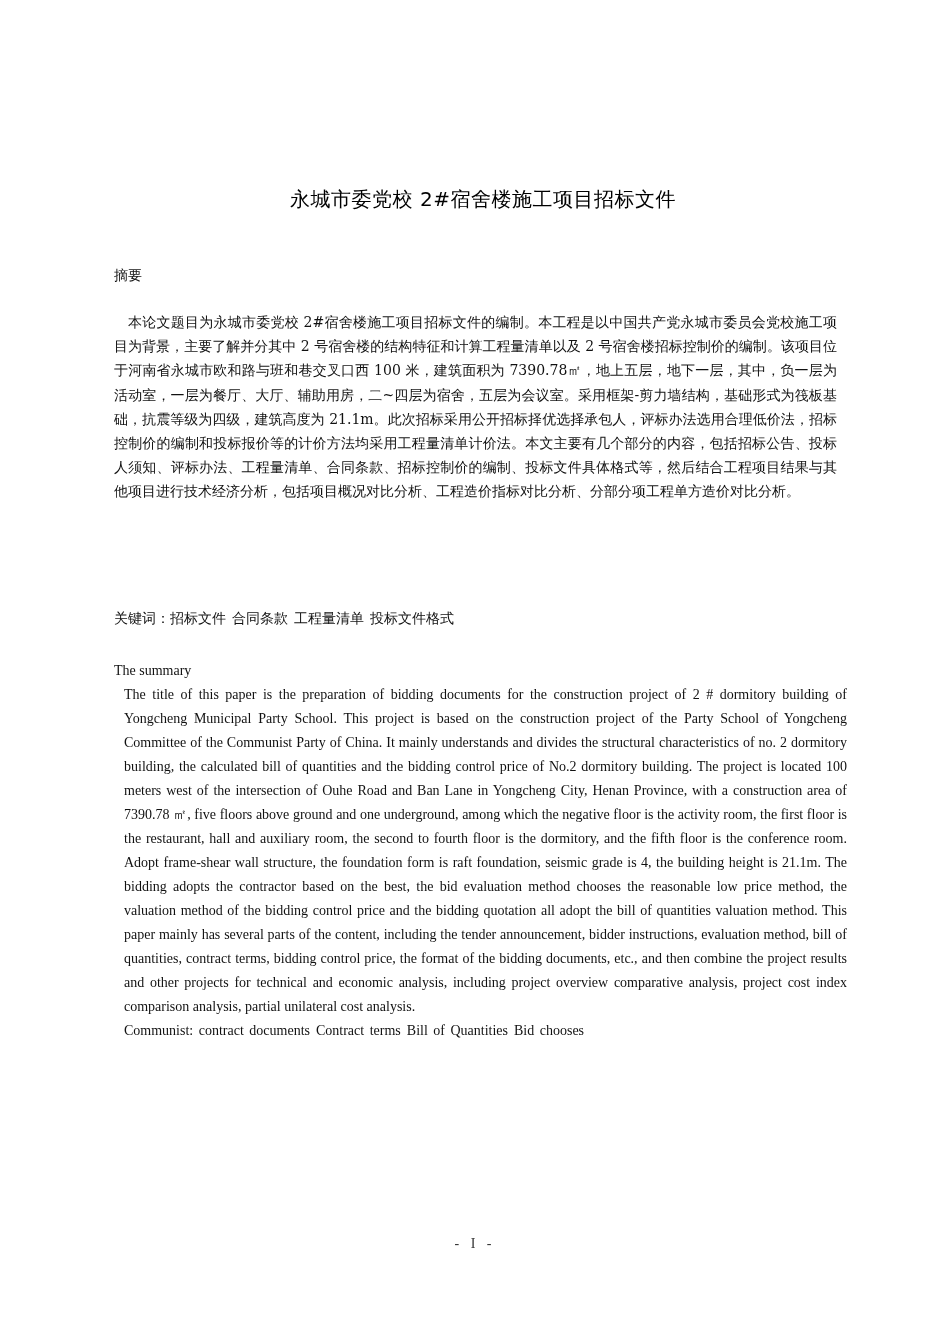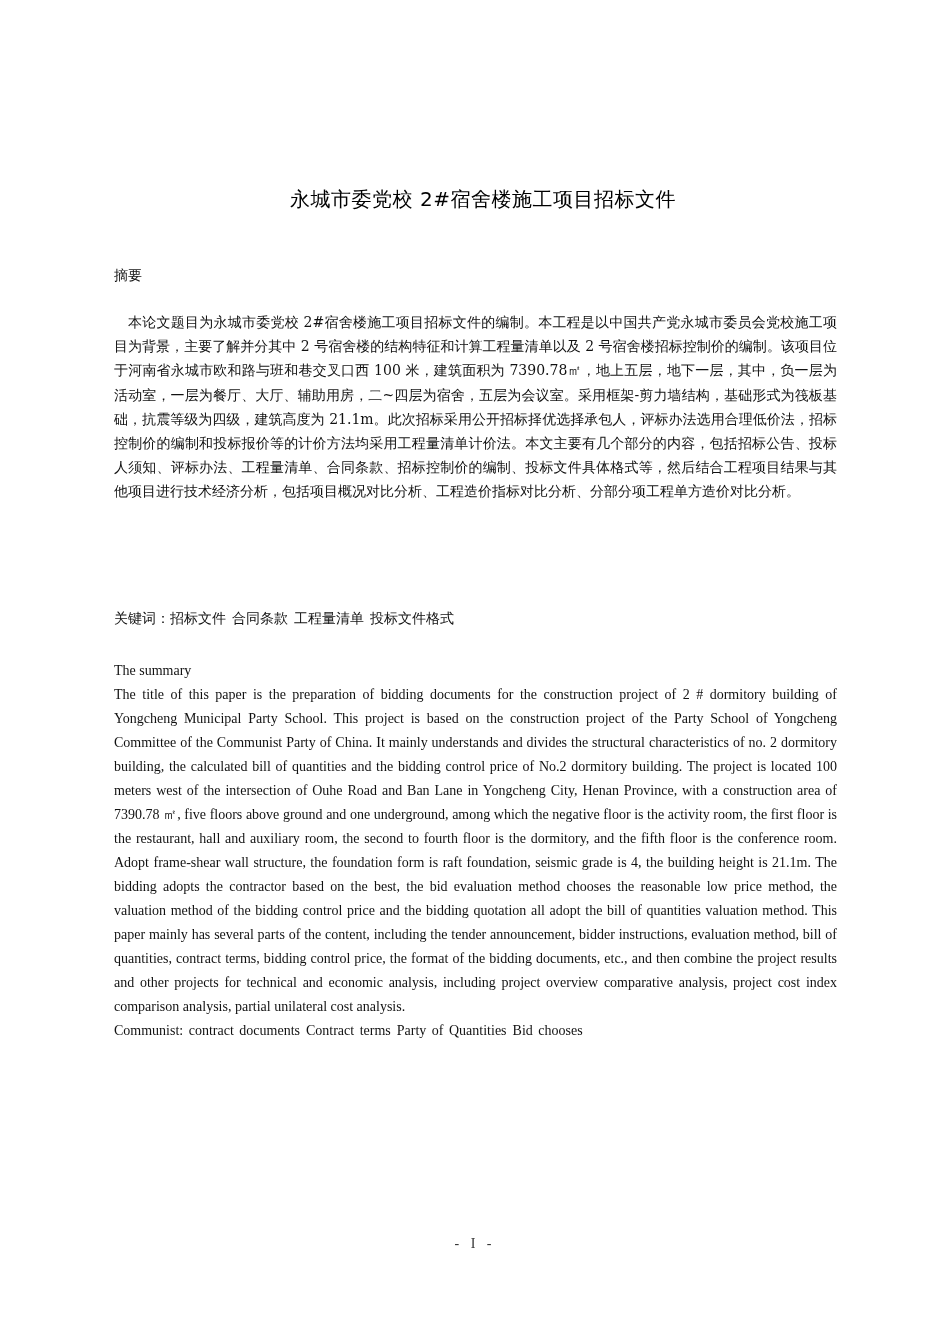--- a/index.html
+++ b/index.html
@@ -66,20 +66,21 @@
       color: #111;
     }
     .en-heading {
       top: 660px;
       line-height: 22px;
     }
     .en-body {
       top: 683px;
       line-height: 24px;
       text-align: justify;
+      margin-left: 10px;
     }
     .en-body .kw {
       display: block;
       text-align: left;
       word-spacing: 2px;
     }
     .kw-label { }
     .kw-item { margin-right: 6px; }
     .footer {
       position: absolute;
@@ -105,18 +106,18 @@
   <div class="cn-block cn-body">本论文题目为永城市委党校 2#宿舍楼施工项目招标文件的编制。本工程是以中国共产党永城市委员会党校施工项目为背景，主要了解并分其中 2 号宿舍楼的结构特征和计算工程量清单以及 2 号宿舍楼招标控制价的编制。该项目位于河南省永城市欧和路与班和巷交叉口西 100 米，建筑面积为 7390.78㎡，地上五层，地下一层，其中，负一层为活动室，一层为餐厅、大厅、辅助用房，二~四层为宿舍，五层为会议室。采用框架-剪力墙结构，基础形式为筏板基础，抗震等级为四级，建筑高度为 21.1m。此次招标采用公开招标择优选择承包人，评标办法选用合理低价法，招标控制价的编制和投标报价等的计价方法均采用工程量清单计价法。本文主要有几个部分的内容，包括招标公告、投标人须知、评标办法、工程量清单、合同条款、招标控制价的编制、投标文件具体格式等，然后结合工程项目结果与其他项目进行技术经济分析，包括项目概况对比分析、工程造价指标对比分析、分部分项工程单方造价对比分析。</div>
 
   <div class="cn-block cn-keywords">
     <span class="kw-label">关键词：</span><span class="kw-item">招标文件</span><span class="kw-item">合同条款</span><span class="kw-item">工程量清单</span><span class="kw-item">投标文件格式</span>
   </div>
 
   <div class="en-block en-heading">The summary</div>
 
   <div class="en-block en-body">
     <span>The title of this paper is the preparation of bidding documents for the construction project of 2 # dormitory building of Yongcheng Municipal Party School. This project is based on the construction project of the Party School of Yongcheng Committee of the Communist Party of China. It mainly understands and divides the structural characteristics of no. 2 dormitory building, the calculated bill of quantities and the bidding control price of No.2 dormitory building. The project is located 100 meters west of the intersection of Ouhe Road and Ban Lane in Yongcheng City, Henan Province, with a construction area of 7390.78 ㎡, five floors above ground and one underground, among which the negative floor is the activity room, the first floor is the restaurant, hall and auxiliary room, the second to fourth floor is the dormitory, and the fifth floor is the conference room. Adopt frame-shear wall structure, the foundation form is raft foundation, seismic grade is 4, the building height is 21.1m. The bidding adopts the contractor based on the best, the bid evaluation method chooses the reasonable low price method, the valuation method of the bidding control price and the bidding quotation all adopt the bill of quantities valuation method. This paper mainly has several parts of the content, including the tender announcement, bidder instructions, evaluation method, bill of quantities, contract terms, bidding control price, the format of the bidding documents, etc., and then combine the project results and other projects for technical and economic analysis, including project overview comparative analysis, project cost index comparison analysis, partial unilateral cost analysis.</span>
-    <span class="kw"><span class="kw-label">Communist: </span><span class="kw-item">contract documents</span><span class="kw-item">Contract terms</span><span class="kw-item">Party of Quantities</span><span class="kw-item">Bid chooses</span></span>
+    <span class="kw"><span class="kw-label">Communist: </span><span class="kw-item">contract documents</span><span class="kw-item">Contract terms</span><span class="kw-item">Bill of Quantities</span><span class="kw-item">Bid chooses</span></span>
   </div>
 
   <div class="footer">- I -</div>
 
 </div>
 
 </body></html>

